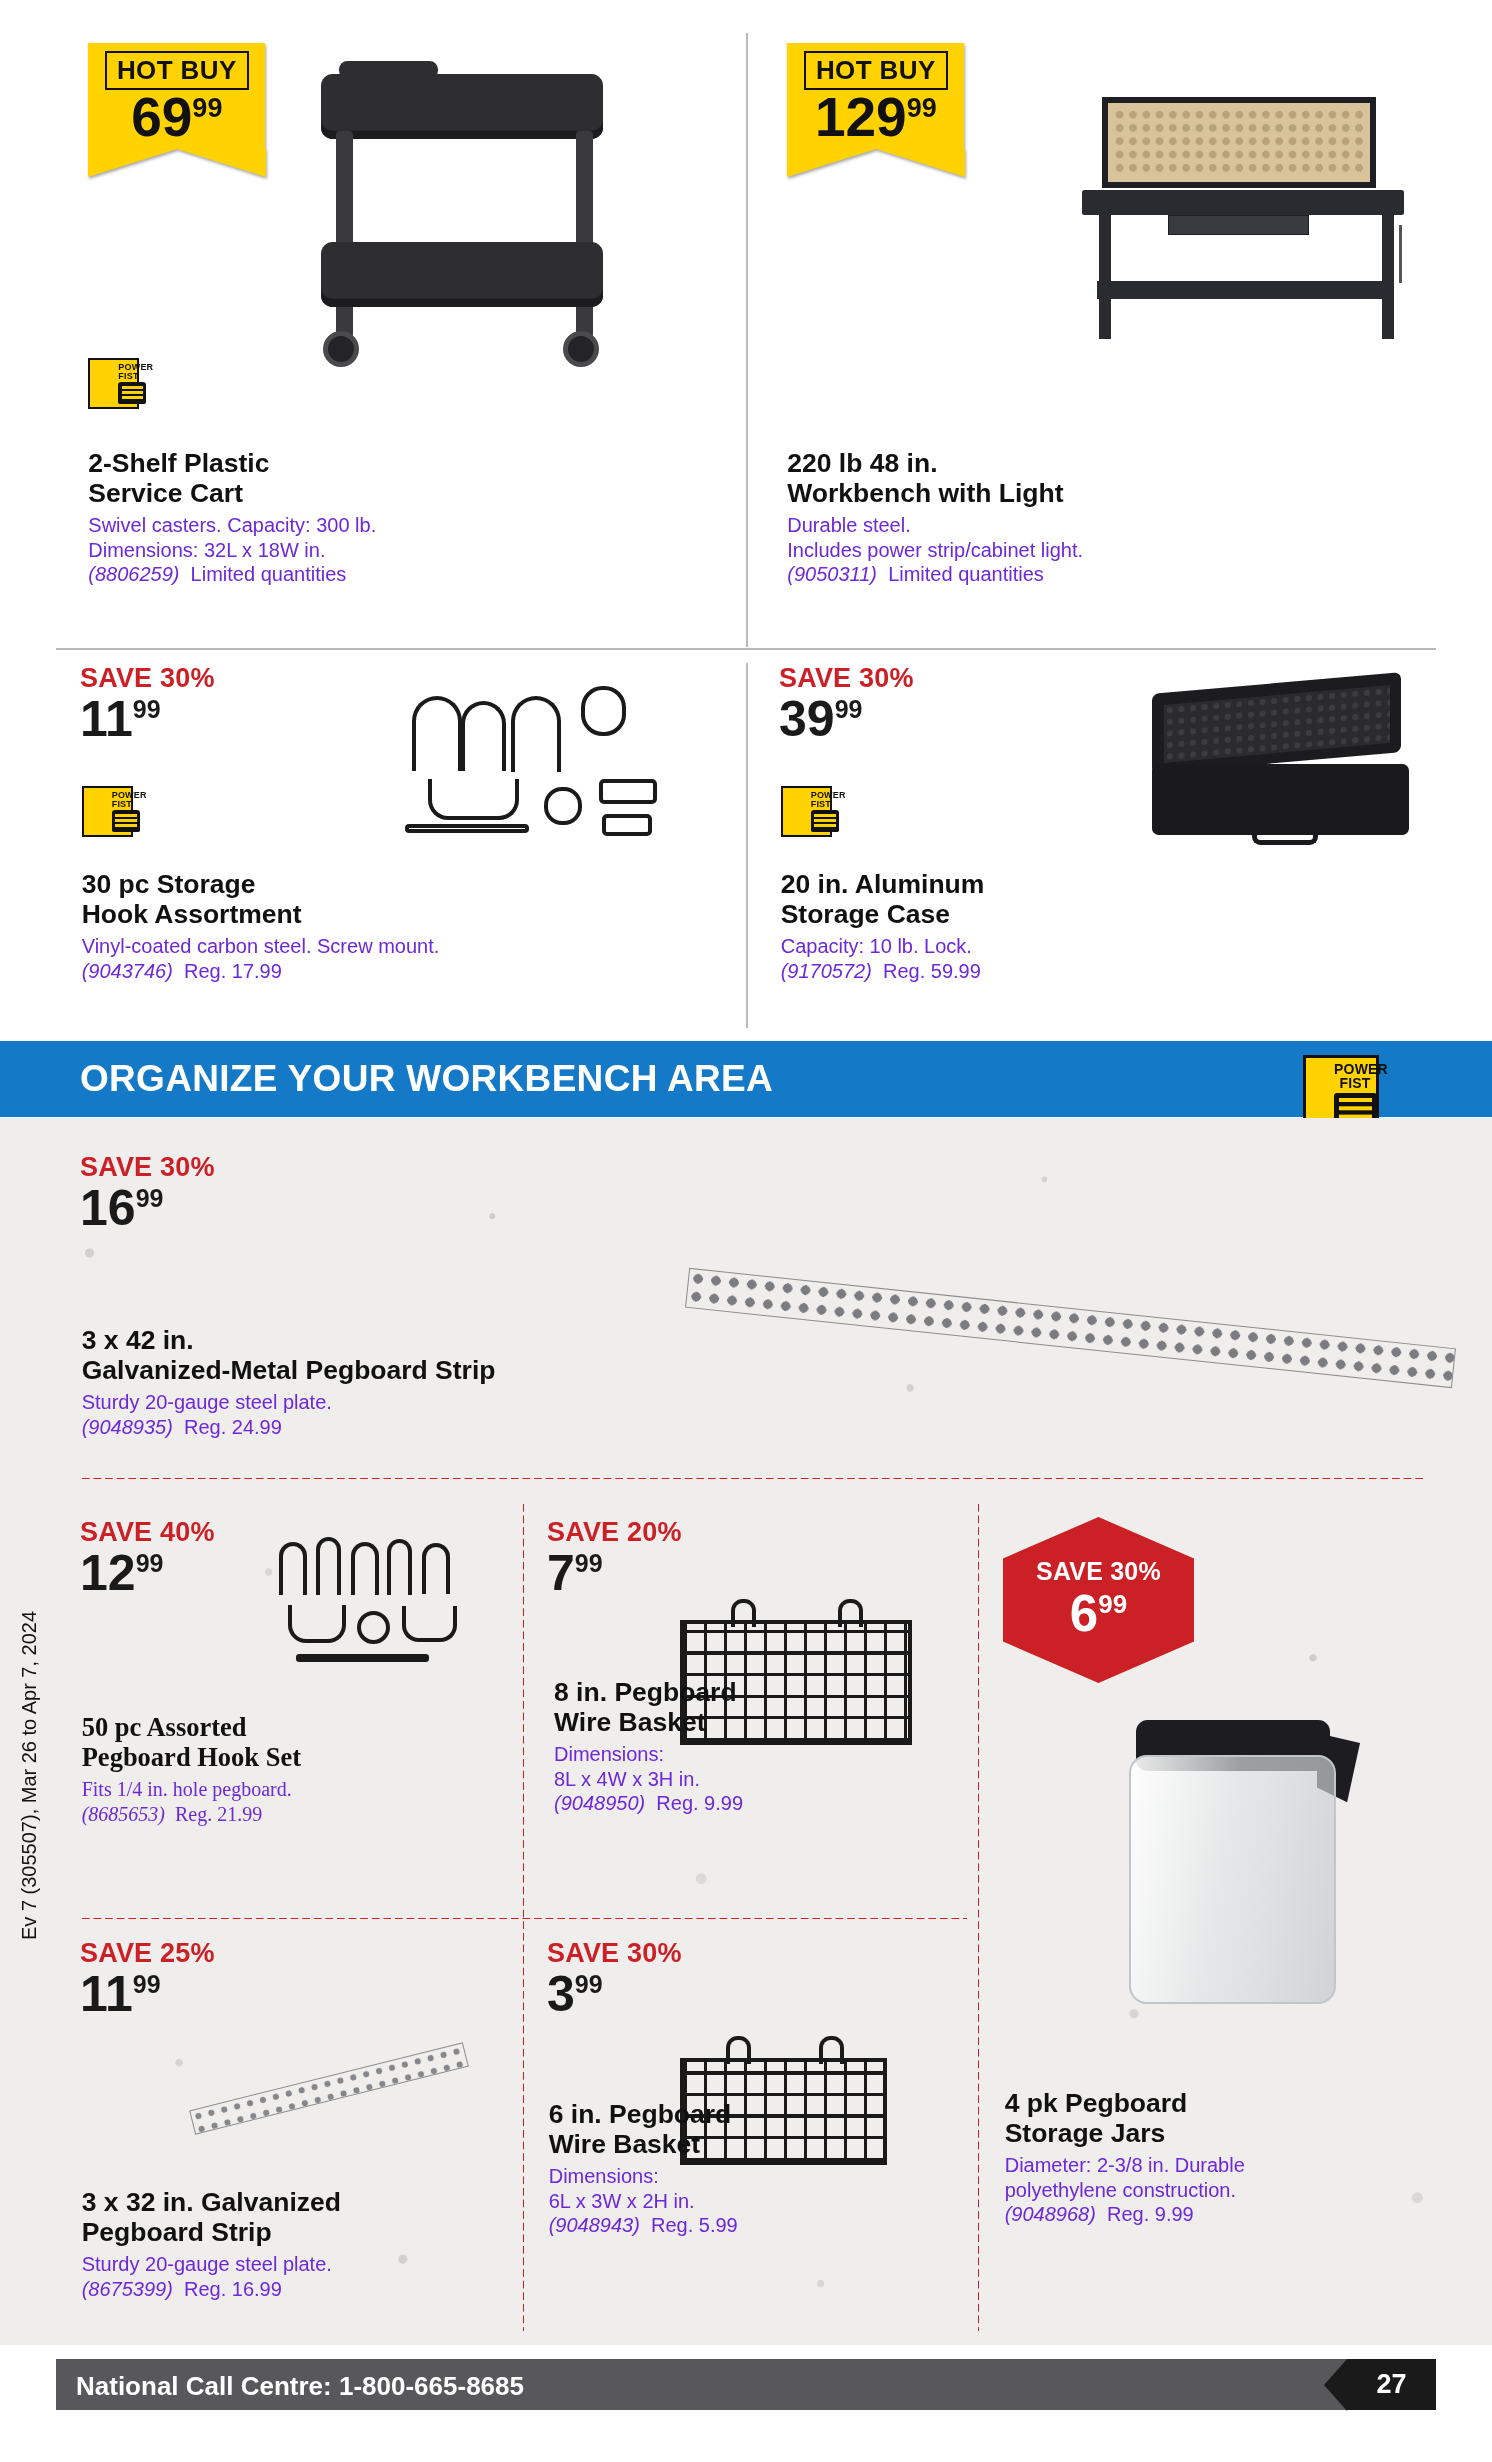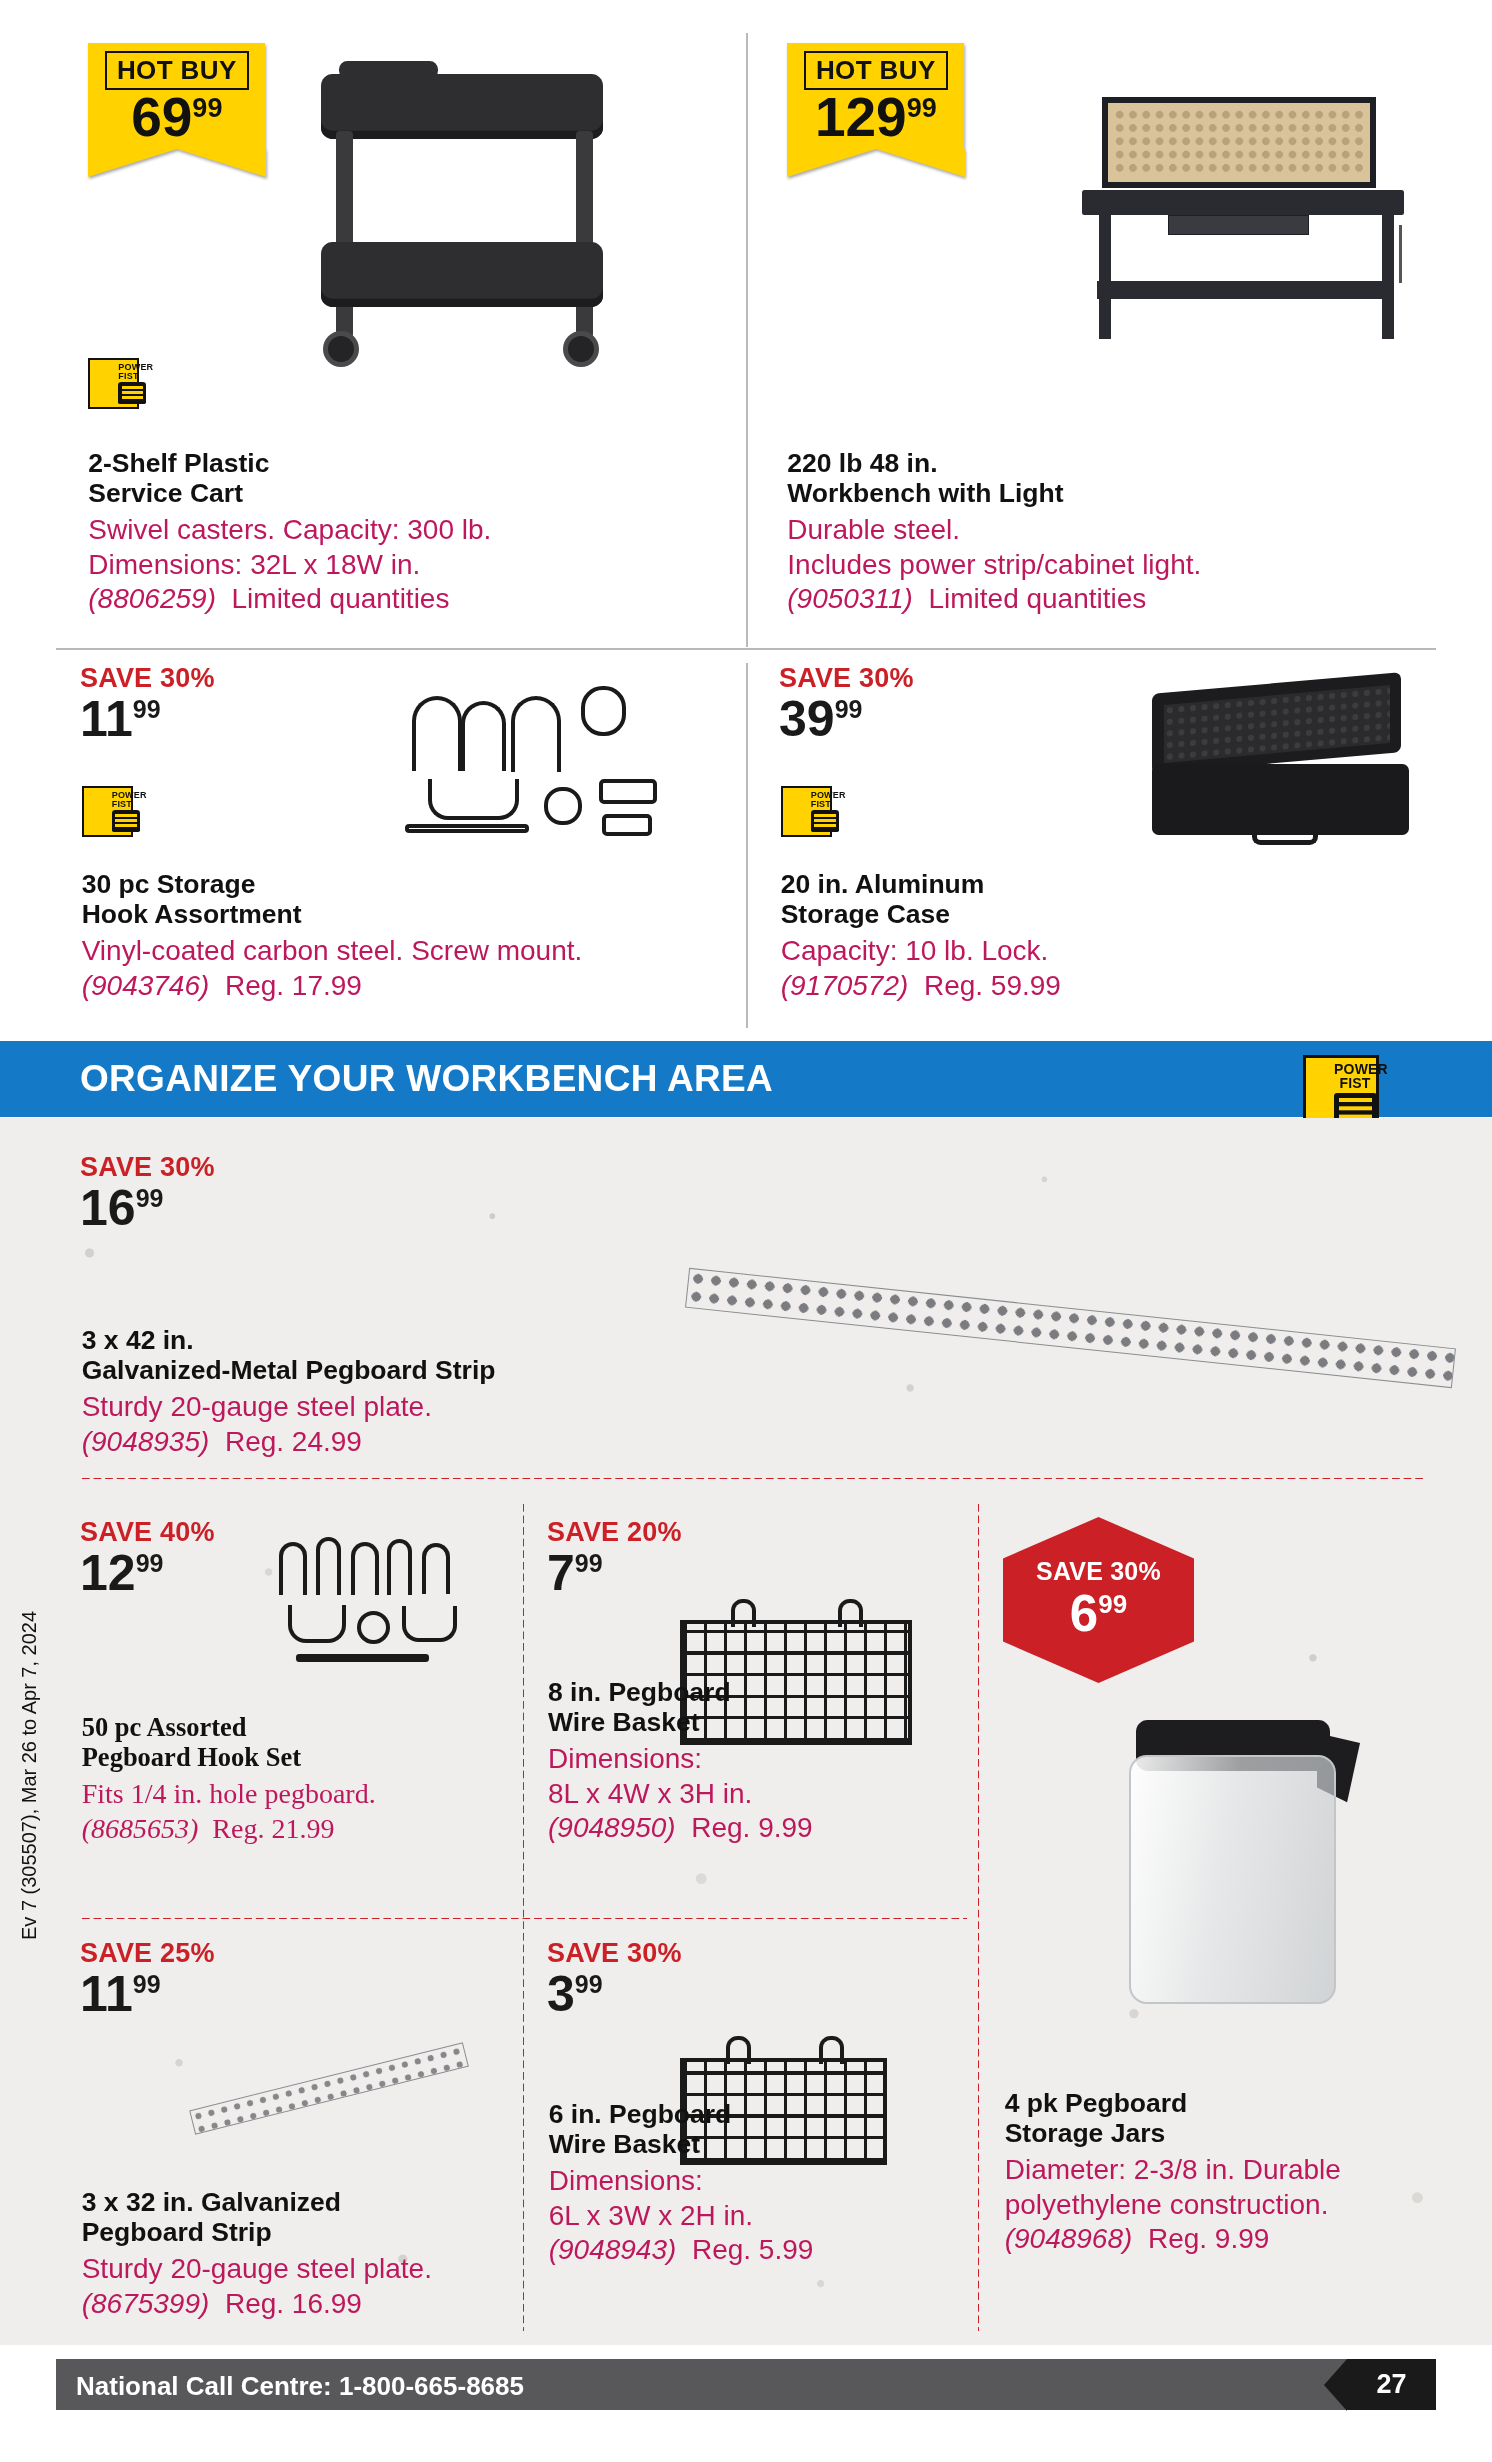--- a/index.html
+++ b/index.html
@@ -16,21 +16,21 @@
     height: 2462px;
     background: #ffffff;
   }
 
   
   .abs { position: absolute; }
   .save { color: #cc2027; font-weight: bold; font-size: 27px; letter-spacing: 0.2px; }
   .price { font-weight: bold; color: #1a1a1a; font-size: 50px; line-height: .95; font-family: "Liberation Sans", sans-serif; }
   .price .sup { font-size: 25px; vertical-align: super; font-weight: bold; }
   .ttl { font-weight: bold; font-size: 26.5px; color: #111; line-height: 1.12; }
-  .desc { font-size: 28px; color: #be185d; line-height: 1.22; }
+  .desc { font-size: 20px; color: #6d28d9; line-height: 1.22; }
   .sku { font-style: italic; }
 
   
   .hotbuy {
     width: 177px;
     background: #ffd200;
     padding: 8.3px 0 0 0;
     position: relative;
     text-align: center;
     filter: drop-shadow(1.7px 2.5px 1.7px rgba(0,0,0,.35));
@@ -492,21 +492,21 @@
   <div class="abs" style="left:547px; top:1517px; width:415px; height:390px;">
     <div class="save">SAVE 20%</div>
     <div class="price" style="margin-top:1.7px;"><span>7</span><span class="sup">99</span></div>
 
     <div class="basket abs" style="left:133px; top:6.6px; width:232px; height:141px;">
       <div class="hk1" style="left:51px;"></div>
       <div class="hk2" style="left:158px;"></div>
       <div class="bx"></div>
     </div>
 
-    <div class="abs" style="left:1px; top:161px; width:398px;">
+    <div class="abs" style="left:7px; top:161px; width:398px;">
       <div class="ttl">
         <span>8 in. Pegboard</span><br><span>Wire Basket</span>
       </div>
       <div class="desc" style="margin-top:5px;">
         <span>Dimensions:</span><br>
         <span>8L x 4W x 3H in.</span><br>
         <span class="sku">(9048950)</span>&nbsp;
         <span>Reg. 9.99</span>
       </div>
     </div>

